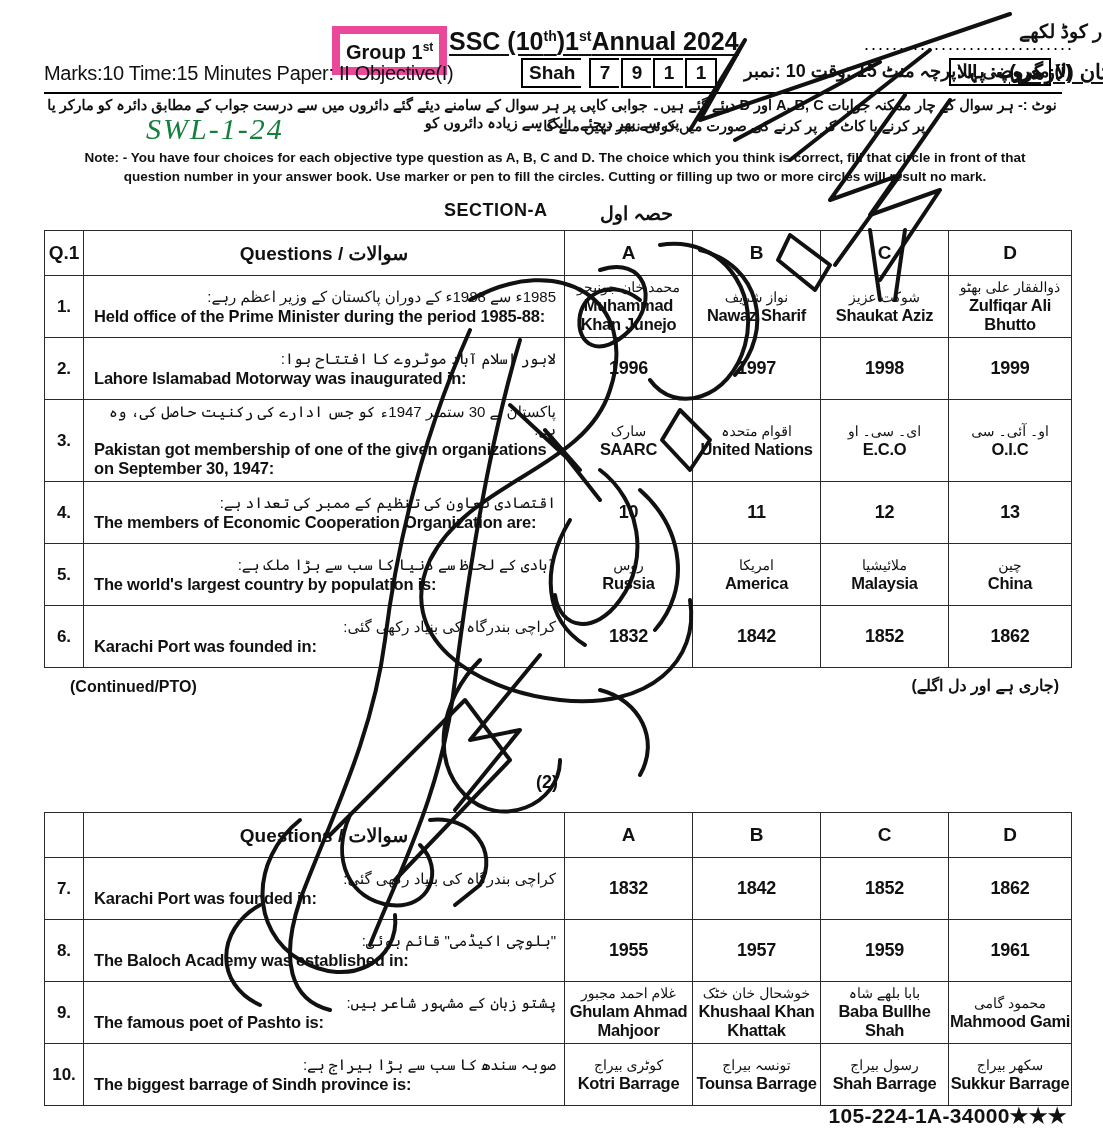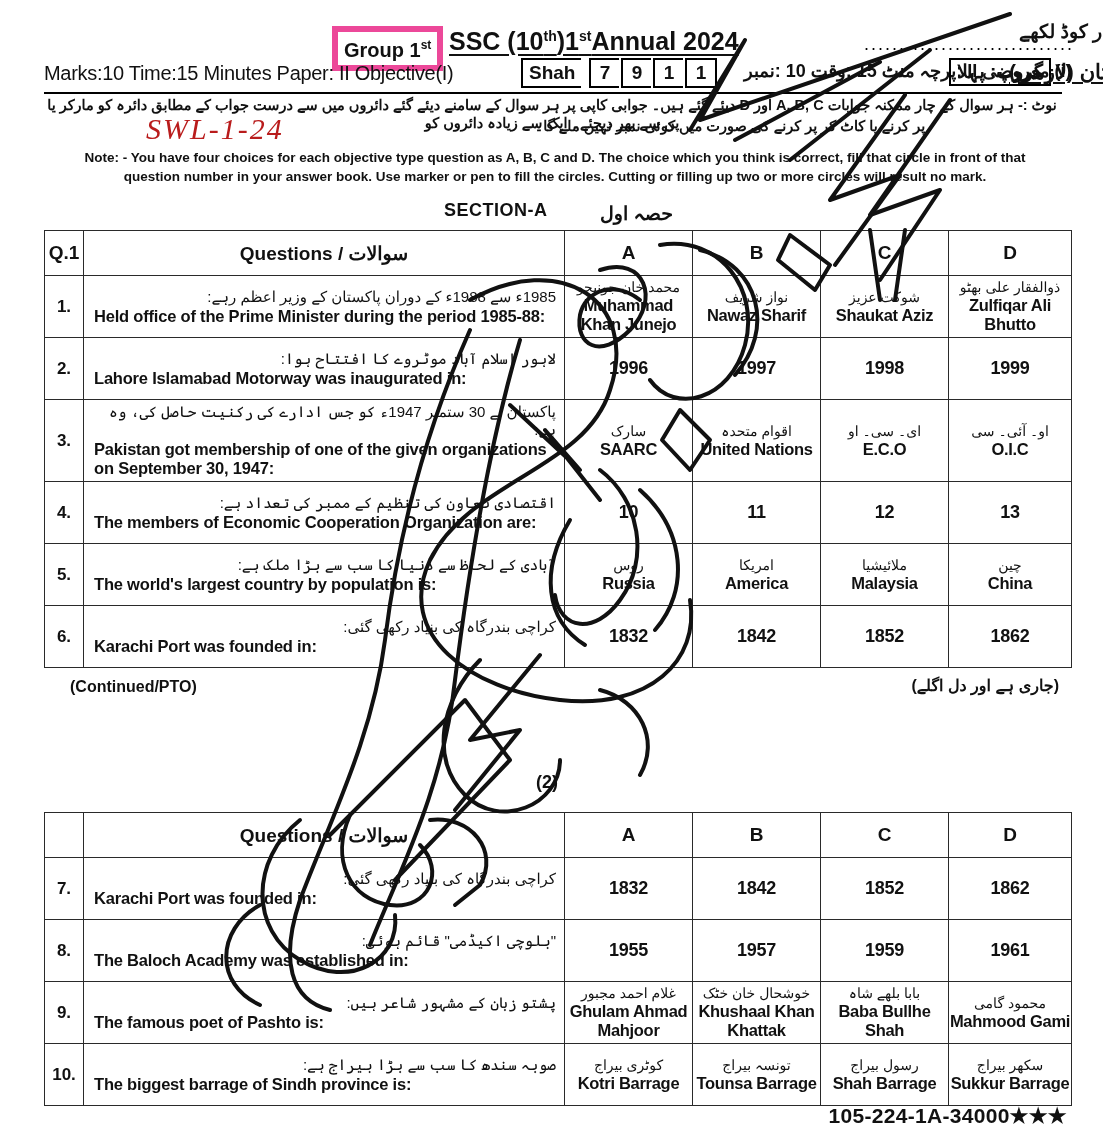--- a/index.html
+++ b/index.html
@@ -9,41 +9,41 @@
     -webkit-font-smoothing:none;
   }
   .page{position:relative;width:1103px;height:1141px;}
 
   
   .hdr{position:absolute;left:0;top:0;width:1103px;}
   .hdr-row1{position:absolute;left:44px;top:26px;width:1020px;height:34px;}
   .hdr-row2{position:absolute;left:44px;top:58px;width:1020px;height:32px;}
 
   .subject{position:absolute;left:0px;top:2px;font-size:21px;font-weight:bold;letter-spacing:-.2px;white-space:nowrap;}
-  .groupbox{position:absolute;left:288px;top:0px;border:6px solid #ec4899;padding:0px 6px 2px 6px;font-size:20px;font-weight:bold;line-height:26px;}
+  .groupbox{position:absolute;left:288px;top:0px;border:8px solid #ec4899;padding:0px 6px 2px 6px;font-size:20px;font-weight:bold;line-height:26px;}
   .groupbox sup{font-size:12px;vertical-align:super;}
   .exam{position:absolute;left:405px;top:1px;font-size:25px;font-weight:bold;text-decoration:underline;text-underline-offset:4px;white-space:nowrap;}
   .exam sup{font-size:14px;}
   .dots{position:absolute;left:820px;top:8px;font-size:18px;letter-spacing:2px;color:#000;}
   .ur-top{position:absolute;left:975px;top:-6px;font-size:19px;font-weight:bold;direction:rtl;white-space:nowrap;}
 
   .marks{position:absolute;left:0px;top:4px;font-size:20px;font-weight:normal;white-space:nowrap;letter-spacing:-.3px;}
   .codelabel{position:absolute;left:477px;top:0px;border:2px solid #000;border-right:none;padding:1px 6px;font-size:19px;font-weight:bold;line-height:24px;}
   .codecell{position:absolute;top:0px;border:2px solid #000;border-right:none;width:28px;text-align:center;font-size:19px;font-weight:bold;line-height:24px;padding:1px 0;}
   .codecell.last{border-right:2px solid #000;}
   .ur-marks{position:absolute;left:700px;top:2px;font-size:18px;font-weight:bold;direction:rtl;white-space:nowrap;}
   .ur-grp2{position:absolute;left:905px;top:0px;font-size:19px;font-weight:bold;direction:rtl;border:2px solid #000;padding:0 6px;line-height:24px;}
   .ur-subj2{position:absolute;left:965px;top:2px;font-size:21px;font-weight:bold;direction:rtl;white-space:nowrap;text-decoration:underline;text-underline-offset:3px;}
 
   .rule1{position:absolute;left:44px;top:92px;width:1018px;height:2px;background:#000;}
 
   
   .ur-note{position:absolute;left:46px;top:96px;width:1012px;font-size:14.5px;direction:rtl;text-align:center;font-weight:600;line-height:18px;}
   .ur-note2{position:absolute;left:400px;top:118px;width:660px;font-size:14.5px;direction:rtl;text-align:center;font-weight:600;}
-  .swl{position:absolute;left:146px;top:112px;font-size:30px;font-family:"Liberation Serif",serif;font-style:italic;letter-spacing:2px;color:#b91c1c;}
+  .swl{position:absolute;left:146px;top:112px;font-size:30px;font-family:"Liberation Serif",serif;font-style:italic;letter-spacing:2px;color:#15803d;}
   .note-en{position:absolute;left:60px;top:148px;width:990px;text-align:center;font-size:13.5px;font-weight:bold;line-height:19px;}
 
   
   .section-a{position:absolute;left:444px;top:200px;font-size:18px;font-weight:bold;letter-spacing:.5px;}
   .section-ur{position:absolute;left:600px;top:202px;font-size:19px;font-weight:bold;direction:rtl;}
 
   
   table.qt{position:absolute;border-collapse:collapse;table-layout:fixed;}
   table.qt td,table.qt th{border:1px solid #2a2a2a;padding:0;vertical-align:middle;}
   .c-no{width:38px;text-align:center;font-size:17px;font-weight:bold;}

